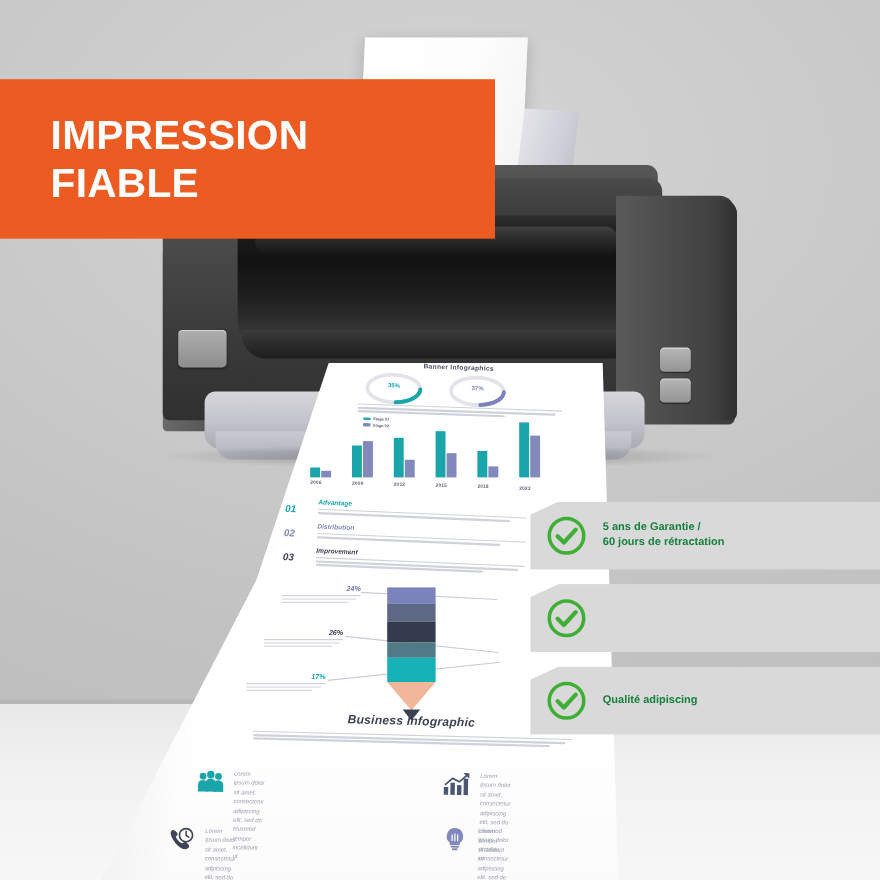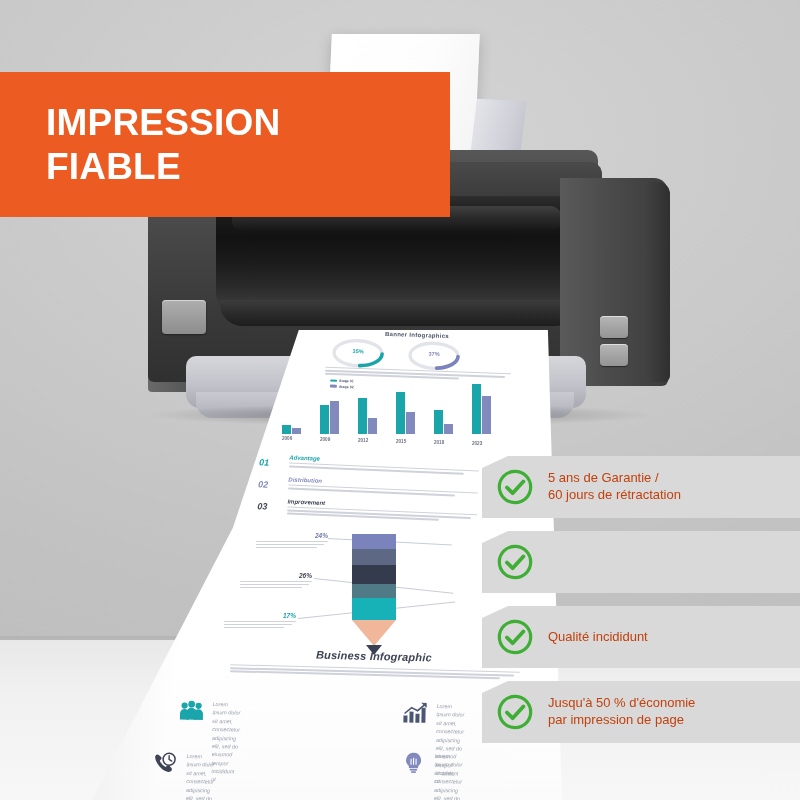--- a/index.html
+++ b/index.html
@@ -211,21 +211,21 @@
   
   .features { position:absolute; left:482px; top:456px; width:318px; }
   .feat {
     position:relative; width:318px; height:62px; margin-bottom:13px;
     background:#d9d9d9;
     clip-path: polygon(26px 0, 100% 0, 100% 100%, 0 100%, 0 12px);
     display:flex; align-items:center; padding-left:14px;
   }
   .check { flex:0 0 38px; width:38px; height:38px; margin-right:14px; }
   .feat-text {
-    font-size:13px; font-weight:normal; color:#c2410c; line-height:1.28;
+    font-size:10px; font-weight:bold; color:#15803d; line-height:1.28;
     white-space:pre-line;
   }
 </style>
 </head>
 <body>
 
 <div id="stage">
 
   <div class="bg"></div>
   <div class="bg-floorline"></div>
@@ -478,26 +478,18 @@
         <circle cx="20" cy="20" r="16.5" fill="none" stroke="#3eae35" stroke-width="3.4"></circle>
         <path d="M11.5 20.5 L17.5 26.5 L28.8 14.2" fill="none" stroke="#3eae35" stroke-width="4" stroke-linecap="round" stroke-linejoin="round"></path>
       </svg>
     </div>
 
     <div class="feat">
       <svg class="check" viewBox="0 0 40 40">
         <circle cx="20" cy="20" r="16.5" fill="none" stroke="#3eae35" stroke-width="3.4"></circle>
         <path d="M11.5 20.5 L17.5 26.5 L28.8 14.2" fill="none" stroke="#3eae35" stroke-width="4" stroke-linecap="round" stroke-linejoin="round"></path>
       </svg>
-      <div class="feat-text">Qualité incididunt</div>
-    </div>
-
-    <div class="feat">
-      <svg class="check" viewBox="0 0 40 40">
-        <circle cx="20" cy="20" r="16.5" fill="none" stroke="#3eae35" stroke-width="3.4"></circle>
-        <path d="M11.5 20.5 L17.5 26.5 L28.8 14.2" fill="none" stroke="#3eae35" stroke-width="4" stroke-linecap="round" stroke-linejoin="round"></path>
-      </svg>
-      <div class="feat-text">Jusqu'à 50 % d'économie
-par impression de page</div>
-    </div>
+      <div class="feat-text">Qualité adipiscing</div>
+    </div>
+
   </div>
 
 </div>
 
 </body></html>

